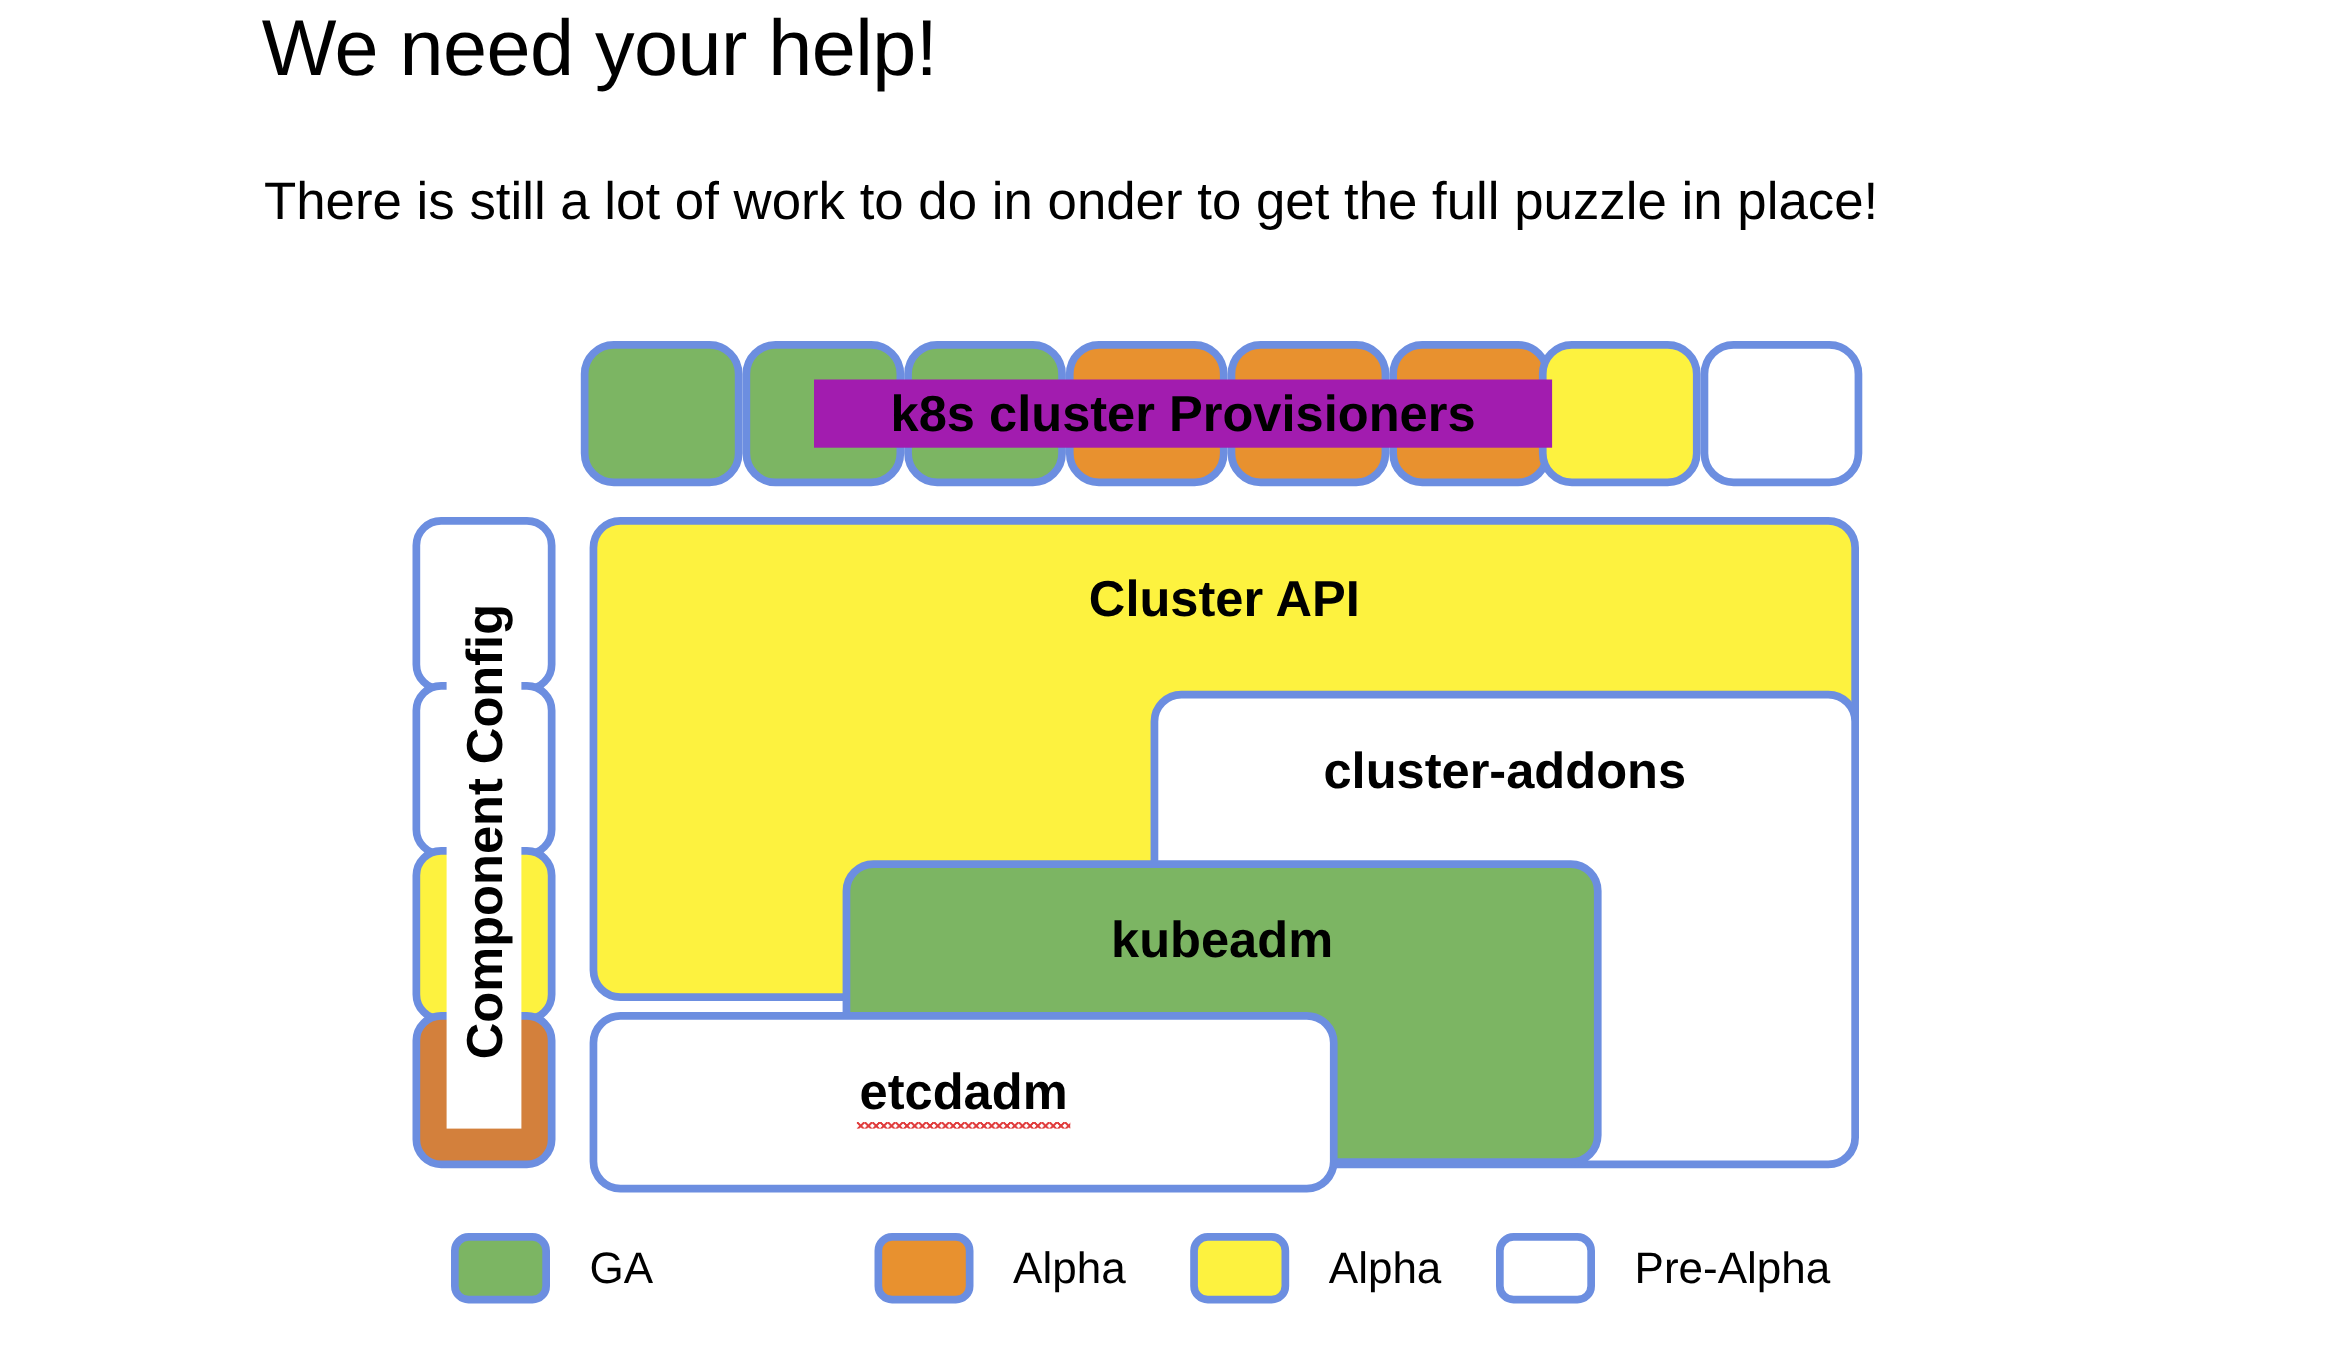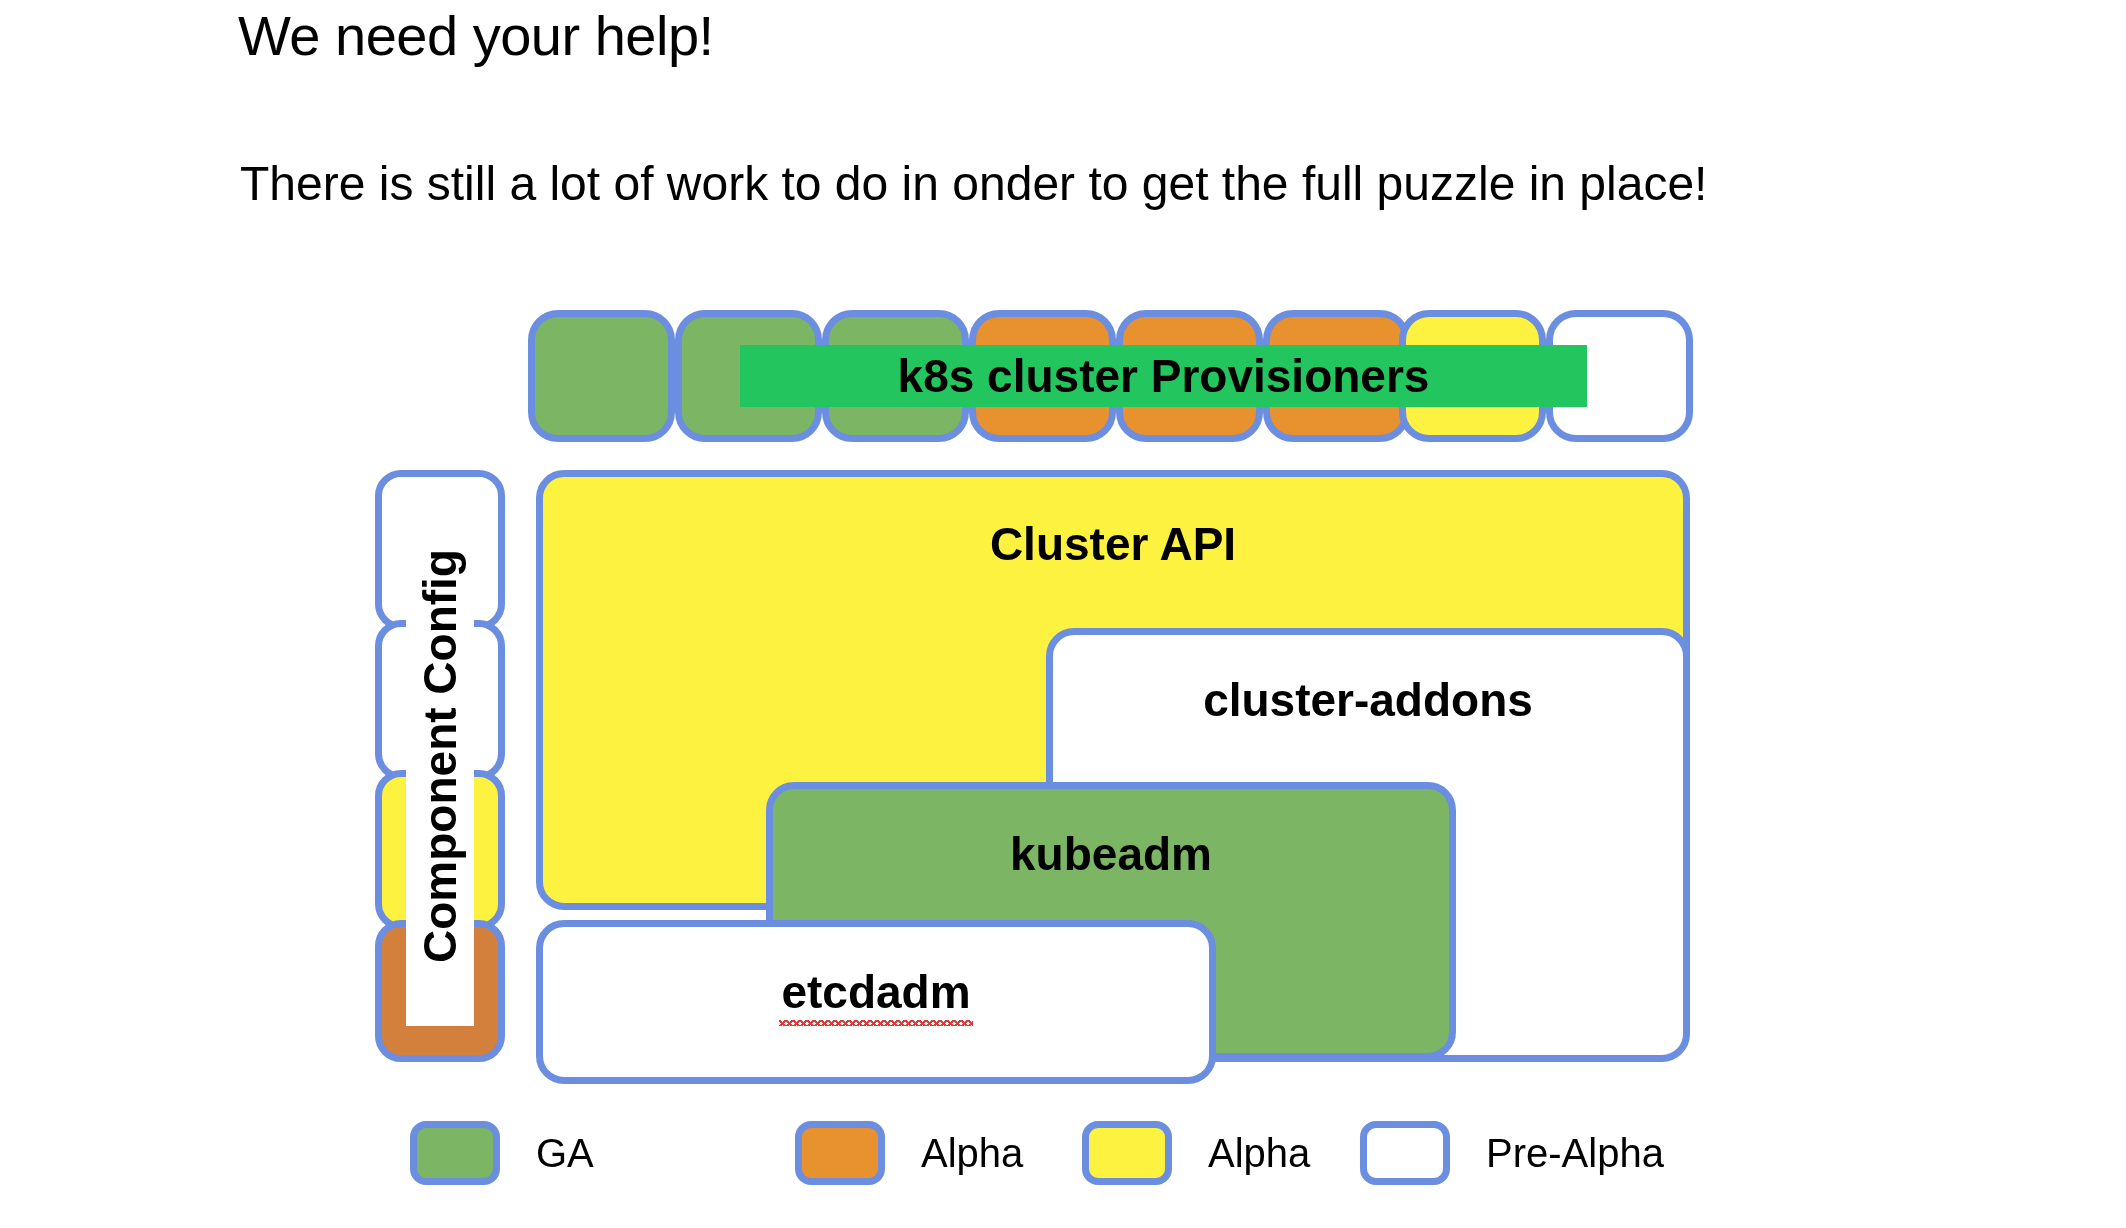--- a/index.html
+++ b/index.html
@@ -17,21 +17,21 @@
     height: 1228px;
     background: #ffffff;
     overflow: hidden;
   }
 
   
   #title {
     position: absolute;
     left: 238px;
     top: 8px;
-    font-size: 56px;
+    font-size: 72px;
     line-height: 1.0;
     font-weight: 400;
     letter-spacing: -0.5px;
     white-space: nowrap;
   }
   #subtitle {
     position: absolute;
     left: 240px;
     top: 160px;
     font-size: 48px;
@@ -58,23 +58,23 @@
   .prov {
     top: 310px;
     height: 132px;
     width: 147px;
     border-radius: 30px;
   }
   #prov-label {
     position: absolute;
     left: 740px;
     top: 345px;
-    width: 847px;
+    width: 671px;
     height: 62px;
-    background: #22c55e;
+    background: #a21caf;
     display: flex;
     align-items: center;
     justify-content: center;
     font-size: 46px;
     font-weight: bold;
     white-space: nowrap;
   }
 
   
   .cc {

